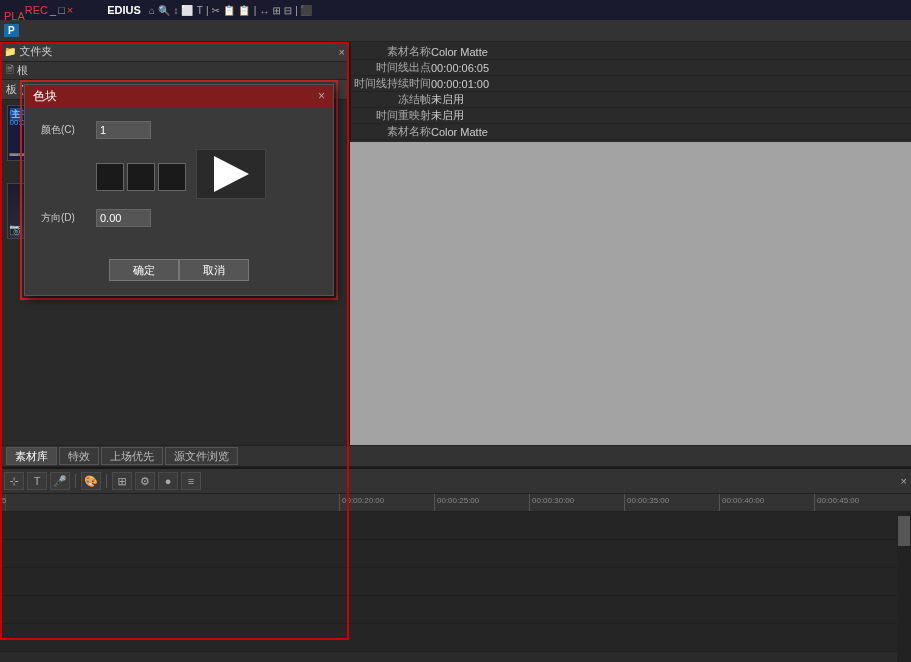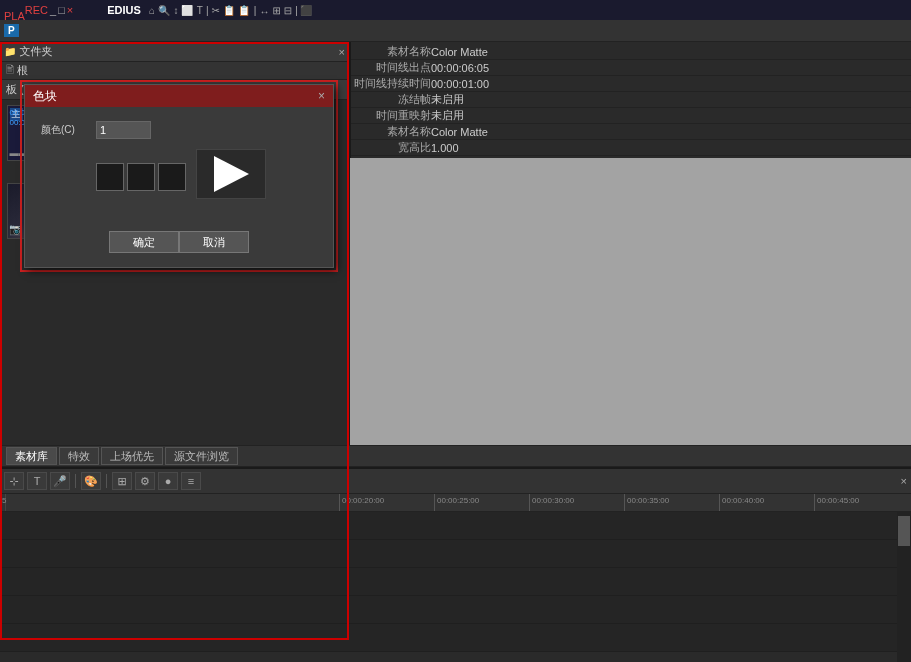--- a/index.html
+++ b/index.html
@@ -638,24 +638,20 @@
     <span class="info-value">未启用</span>
   </div>
           <div class="info-row">
     <span class="info-label">时间重映射</span>
     <span class="info-value">未启用</span>
   </div>
           <div class="info-row">
     <span class="info-label">素材名称</span>
     <span class="info-value">Color Matte</span>
   </div>
-          <div class="info-row">
-    <span class="info-label">宽高比</span>
-    <span class="info-value">1.000</span>
-  </div>
         </div>
     </div>
   </div>
 
 </div>
 
 <div class="tab-bar-bottom" style="position:absolute;bottom:195px;left:0;right:0;height:22px;background:#333;border-top:1px solid #222;border-bottom:1px solid #222;display:flex;align-items:center;padding:0 6px;gap:2px;z-index:10;">
   <div id="tabs-container" style="display:flex;gap:2px;">
       <div class="tab-item active">素材库</div>
       <div class="tab-item">特效</div>
@@ -736,20 +732,24 @@
           <div class="color-swatches">
             <div class="color-swatch" style="background:#1a1a1a;"></div>
             <div class="color-swatch" style="background:#1a1a1a;"></div>
             <div class="color-swatch" style="background:#1a1a1a;"></div>
           </div>
           <div class="arrow-preview">
             <div class="arrow-shape"></div>
           </div>
         </div>
 
+        <div class="dialog-row">
+          <div class="dialog-label">方向(D)</div>
+          <input class="dialog-input" type="text" value="0.00" style="">
+        </div>
       </div>
       <div class="dialog-footer">
         <button class="dialog-btn">确定</button>
         <button class="dialog-btn">取消</button>
       </div>
     </div>
   </div>
 </div>
 
 </body></html>

